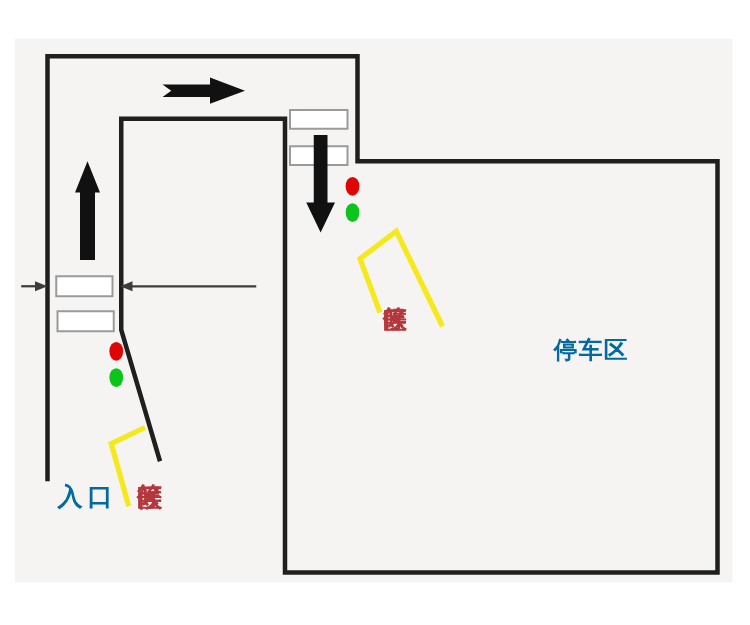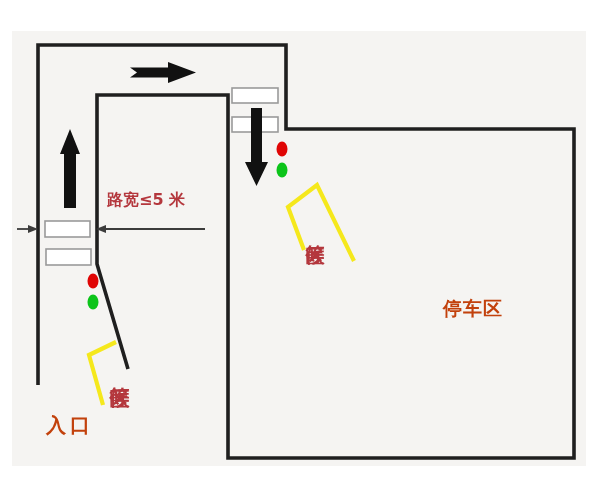--- a/index.html
+++ b/index.html
@@ -8,21 +8,21 @@
     font-family:"DejaVu Sans","Liberation Sans",sans-serif;
   }
   #canvas-bg{
     position:absolute;left:12px;top:31px;width:574px;height:435px;
     background:#f5f4f2;
   }
   #diagram-svg{position:absolute;left:0;top:0;width:600px;height:500px;}
   .label{
     position:absolute;font-weight:bold;line-height:1.05;white-space:nowrap;
   }
-  .label-bright{color:#c2410c;margin-top:28px;}
+  .label-bright{color:#0369a1;}
   .label-dark{color:#b4373d;}
   .vertical{
     writing-mode:vertical-rl;text-orientation:upright;white-space:normal;
     letter-spacing:1px;
   }
   #label-road-width{left:107px;top:192px;font-size:16px;}
   #label-entrance{left:46px;top:387px;font-size:20px;letter-spacing:4px;}
   #label-parking{left:443px;top:271px;font-size:19px;letter-spacing:1px;}
   #label-waiting-left{left:109px;top:371px;font-size:20px;height:72px;}
   #label-waiting-right{left:305px;top:230px;font-size:19px;height:68px;}
@@ -64,21 +64,20 @@
       <ellipse cx="93" cy="281" rx="5.5" ry="7.5" fill="#e00505"></ellipse>
       <ellipse cx="93" cy="302" rx="5.5" ry="7.5" fill="#0cc41a"></ellipse>
     </g>
 
     <g fill="none" stroke="#f5e81c" stroke-width="4.2" stroke-linejoin="miter">
       <path d="M 116 342 L 89 355 L 103 405"></path>
       <path d="M 304 250 L 288 207 L 317 185 L 354 261"></path>
     </g>
   </svg>
 
-  <div class="label label-dark" id="label-road-width">路宽≤5 米</div>
 
   <div class="label label-bright" id="label-entrance">入口</div>
 
   <div class="label label-bright" id="label-parking">停车区</div>
 
   <div class="label label-dark vertical" id="label-waiting-left">等候区</div>
 
   <div class="label label-dark vertical" id="label-waiting-right">等候区</div>
 
 </div>

